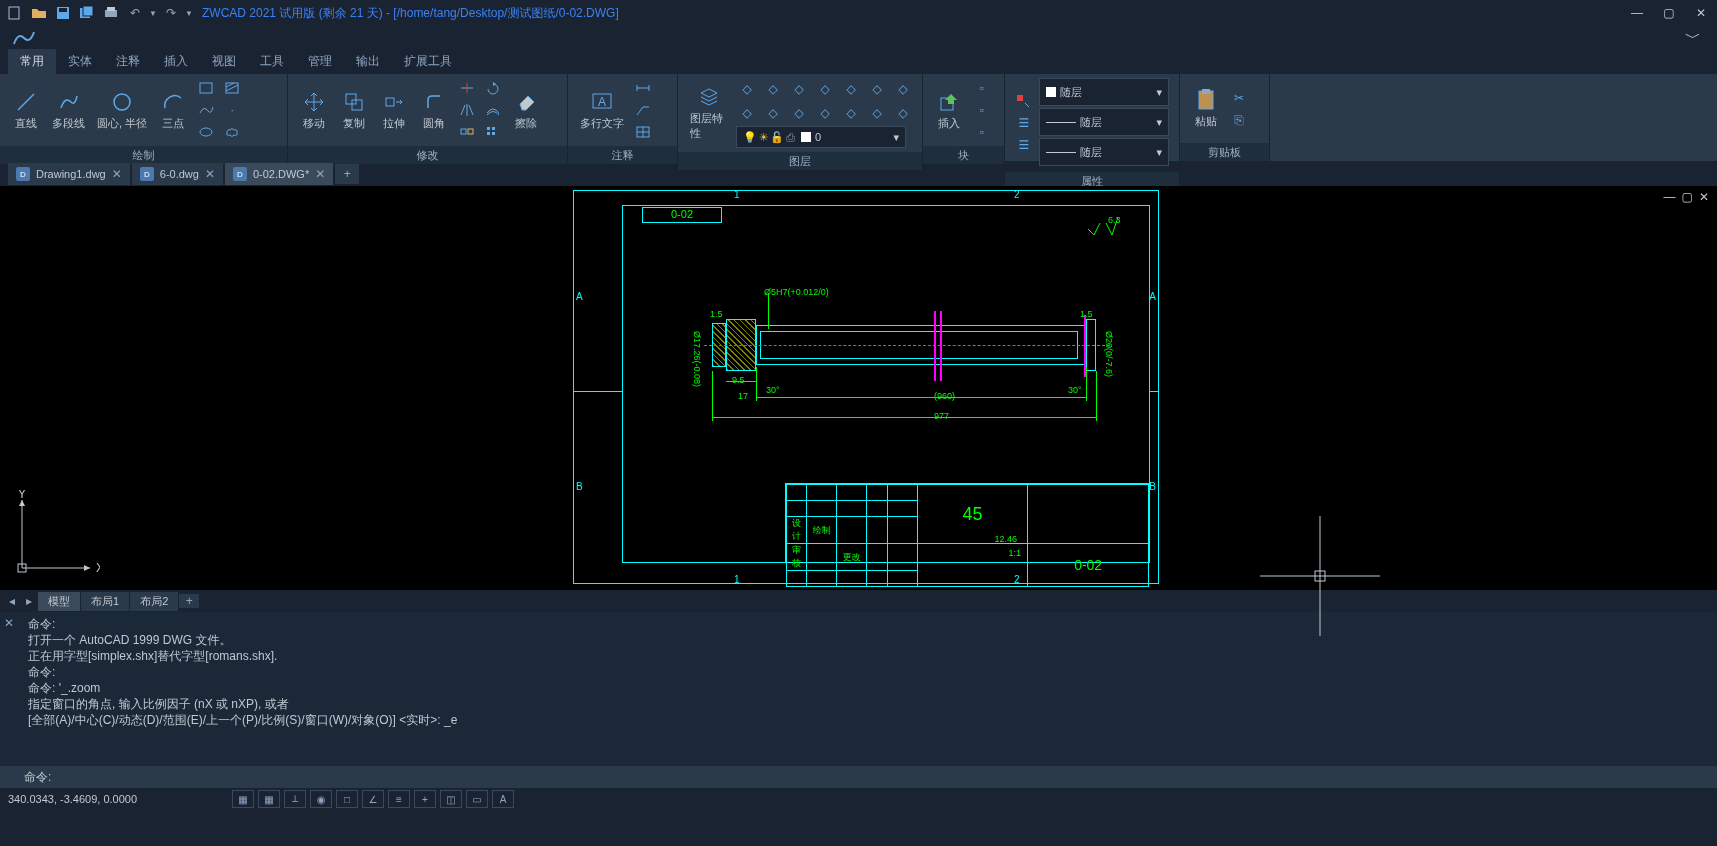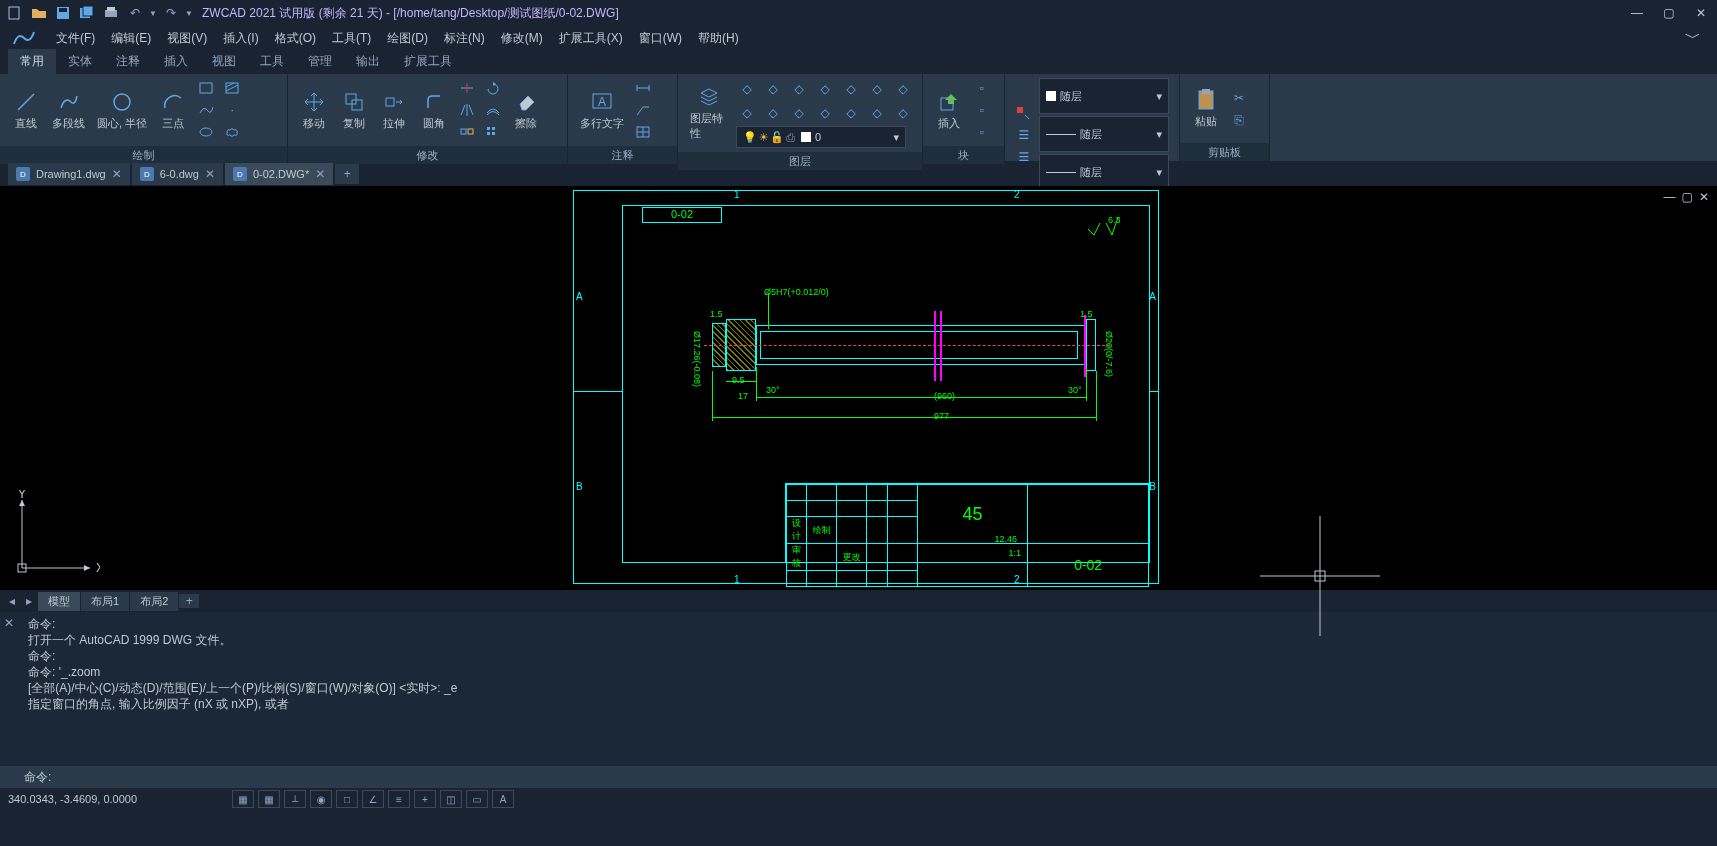--- a/index.html
+++ b/index.html
@@ -2,21 +2,21 @@
 <html><head>
 <meta charset="utf-8">
 <style>
 * { margin: 0; padding: 0; box-sizing: border-box; font-family: "Microsoft YaHei", sans-serif; }
 body { background: #1a2332; color: #c0c8d0; font-size: 12px; overflow: hidden; width: 1717px; height: 846px; }
 
 
 .titlebar { height: 26px; background: #1a2332; display: flex; align-items: center; padding: 0 4px; }
 .titlebar .qat { display: flex; gap: 2px; align-items: center; }
 .titlebar .qat-item { width: 22px; height: 22px; display: flex; align-items: center; justify-content: center; color: #8fa5c0; }
-.titlebar .title-text { margin-left: 8px; color: #c4b5fd; font-size: 12px; }
+.titlebar .title-text { margin-left: 8px; color: #3b82f6; font-size: 12px; }
 .titlebar .win-controls { margin-left: auto; display: flex; gap: 8px; }
 .titlebar .win-btn { width: 24px; height: 20px; display: flex; align-items: center; justify-content: center; color: #c0c8d0; }
 
 
 .menubar { height: 24px; background: #1a2332; display: flex; align-items: center; padding: 0 8px; }
 .menubar .logo { width: 32px; height: 24px; display: flex; align-items: center; justify-content: center; margin-right: 8px; }
 .menubar .menu-item { padding: 2px 8px; color: #c0c8d0; font-size: 12px; }
 .menubar .collapse { margin-left: auto; color: #c0c8d0; font-size: 16px; padding: 0 8px; }
 
 
@@ -29,21 +29,21 @@
 .panel { display: flex; flex-direction: column; border-right: 1px solid #1a2332; }
 .panel-body { flex: 1; display: flex; align-items: center; padding: 4px 8px; gap: 4px; }
 .panel-label { height: 18px; background: #1f2e3d; text-align: center; font-size: 11px; color: #9fb0c5; line-height: 18px; }
 .big-btn { display: flex; flex-direction: column; align-items: center; gap: 2px; padding: 2px 4px; min-width: 36px; }
 .big-btn .icon { width: 24px; height: 24px; display: flex; align-items: center; justify-content: center; color: #5fa8e8; }
 .big-btn .lbl { font-size: 11px; color: #c0c8d0; }
 .small-col { display: flex; flex-direction: column; gap: 2px; }
 .small-btn { width: 22px; height: 20px; display: flex; align-items: center; justify-content: center; color: #5fa8e8; }
 .layer-row { display: flex; align-items: center; gap: 4px; height: 22px; }
 .layer-combo { width: 170px; height: 22px; background: #1a2332; border: 1px solid #3a4a5a; display: flex; align-items: center; padding: 0 6px; font-size: 11px; color: #c0c8d0; }
-.prop-combo { width: 130px; height: 36px; background: #1a2332; border: 1px solid #3a4a5a; display: flex; align-items: center; padding: 0 6px; font-size: 11px; color: #c0c8d0; margin-bottom: 2px; }
+.prop-combo { width: 130px; height: 28px; background: #1a2332; border: 1px solid #3a4a5a; display: flex; align-items: center; padding: 0 6px; font-size: 11px; color: #c0c8d0; margin-bottom: 2px; }
 
 
 .doc-tabs { height: 24px; background: #1a2332; display: flex; align-items: center; padding-left: 8px; gap: 2px; }
 .doc-tab { height: 22px; background: #2a3a4a; display: flex; align-items: center; padding: 0 8px; gap: 6px; font-size: 11px; color: #c0c8d0; }
 .doc-tab.active { background: #3a4a5a; }
 .doc-tab .close { color: #8fa5c0; font-size: 12px; }
 .doc-tab .ficon { width: 14px; height: 14px; background: #4a7ab0; border-radius: 2px; font-size: 8px; display:flex; align-items:center; justify-content:center; color:#fff;}
 .new-tab { width: 24px; height: 20px; background: #2a3a4a; display: flex; align-items: center; justify-content: center; color: #8fa5c0; }
 
 
@@ -131,34 +131,20 @@
     <div class="win-btn">✕</div>
   </div>
 </div>
 
 <div class="menubar">
   <div class="logo">
     <svg width="28" height="20">
         <path d="M4 16 Q8 4 14 10 Q20 16 24 4" stroke="#5fa8e8" stroke-width="2" fill="none"></path>
       </svg>
   </div>
-  <div id="menu-items" style="display: flex;">
-      <div class="menu-item">文件(F)</div>
-      <div class="menu-item">编辑(E)</div>
-      <div class="menu-item">视图(V)</div>
-      <div class="menu-item">插入(I)</div>
-      <div class="menu-item">格式(O)</div>
-      <div class="menu-item">工具(T)</div>
-      <div class="menu-item">绘图(D)</div>
-      <div class="menu-item">标注(N)</div>
-      <div class="menu-item">修改(M)</div>
-      <div class="menu-item">扩展工具(X)</div>
-      <div class="menu-item">窗口(W)</div>
-      <div class="menu-item">帮助(H)</div>
-    </div>
   <div class="collapse">﹀</div>
 </div>
 
 <div class="ribbon-tabs" id="ribbon-tabs">
     <div class="ribbon-tab active">常用</div>
     <div class="ribbon-tab">实体</div>
     <div class="ribbon-tab">注释</div>
     <div class="ribbon-tab">插入</div>
     <div class="ribbon-tab">视图</div>
     <div class="ribbon-tab">工具</div>
@@ -640,24 +626,25 @@
       <div class="layout-tab">布局2</div>
     </div>
   <div class="layout-add">+</div>
 </div>
 
 <div class="cmd-wrap">
   <div class="cmd-close">✕</div>
   <div class="cmd-history" id="cmd-hist">
       <div>命令:</div>
       <div>打开一个 AutoCAD 1999 DWG 文件。</div>
+      <div>正在用字型[simplex.shx]替代字型[romans.shx].</div>
       <div>命令:</div>
       <div>命令: '_.zoom</div>
+      <div>指定窗口的角点, 输入比例因子 (nX 或 nXP), 或者</div>
       <div>[全部(A)/中心(C)/动态(D)/范围(E)/上一个(P)/比例(S)/窗口(W)/对象(O)] &lt;实时&gt;: _e</div>
-      <div>指定窗口的角点, 输入比例因子 (nX 或 nXP), 或者</div>
     </div>
 </div>
 <div class="cmd-input-row">
   <span style="margin-right:4px">命令:</span>
   <input type="text" style="">
 </div>
 
 <div class="statusbar">
   <span class="coords">340.0343, -3.4609, 0.0000</span>
   <div class="status-btn">▦</div>

